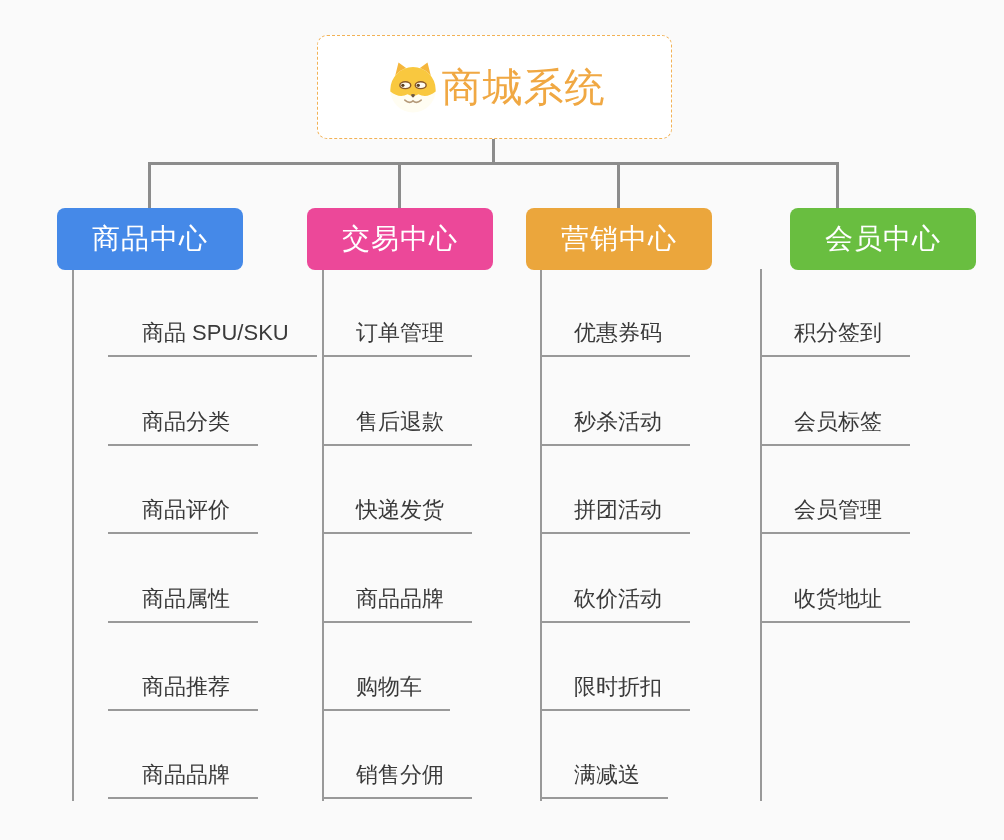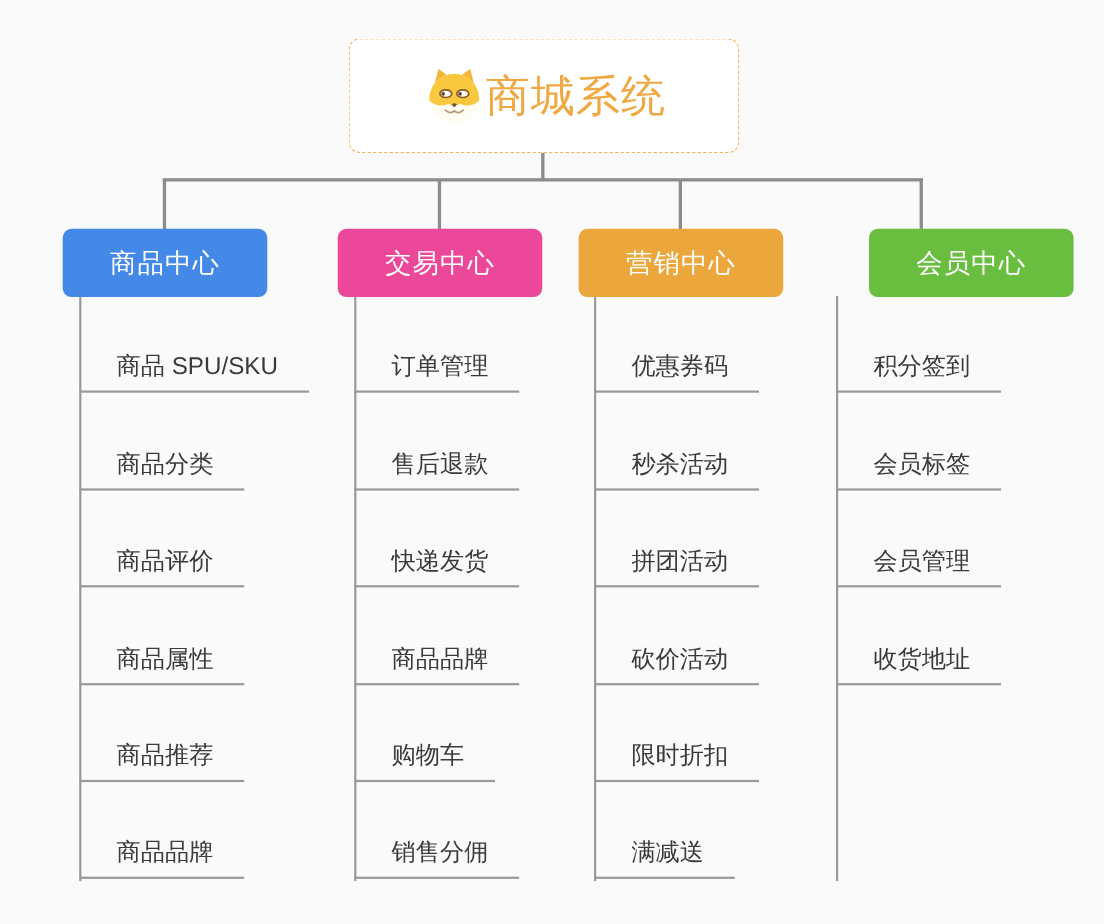--- a/index.html
+++ b/index.html
@@ -56,32 +56,32 @@
   
   .branch-box {
     position: absolute;
     top: 208px;
     width: 186px; height: 62px;
     border-radius: 8px;
     display: flex;
     align-items: center;
     justify-content: center;
     color: #ffffff;
-    font-size: 24px;
+    font-size: 28px;
     letter-spacing: 1px;
     white-space: nowrap;
   }
   #branch-box-0 { left: 57px;  }
   #branch-box-1 { left: 307px; }
   #branch-box-2 { left: 526px; }
   #branch-box-3 { left: 745px; }
 
   
   .leaf-column { position: absolute; top: 269px; width: 240px; }
-  #leaf-column-0 { left: 72px;  }
+  #leaf-column-0 { left: 72px; padding-left: 36px;  }
   #leaf-column-1 { left: 322px; }
   #leaf-column-2 { left: 540px; }
   #leaf-column-3 { left: 760px; }
 
   .leaf-row {
     height: 88.4px;
     display: flex;
     align-items: flex-end;
   }
   .leaf {

